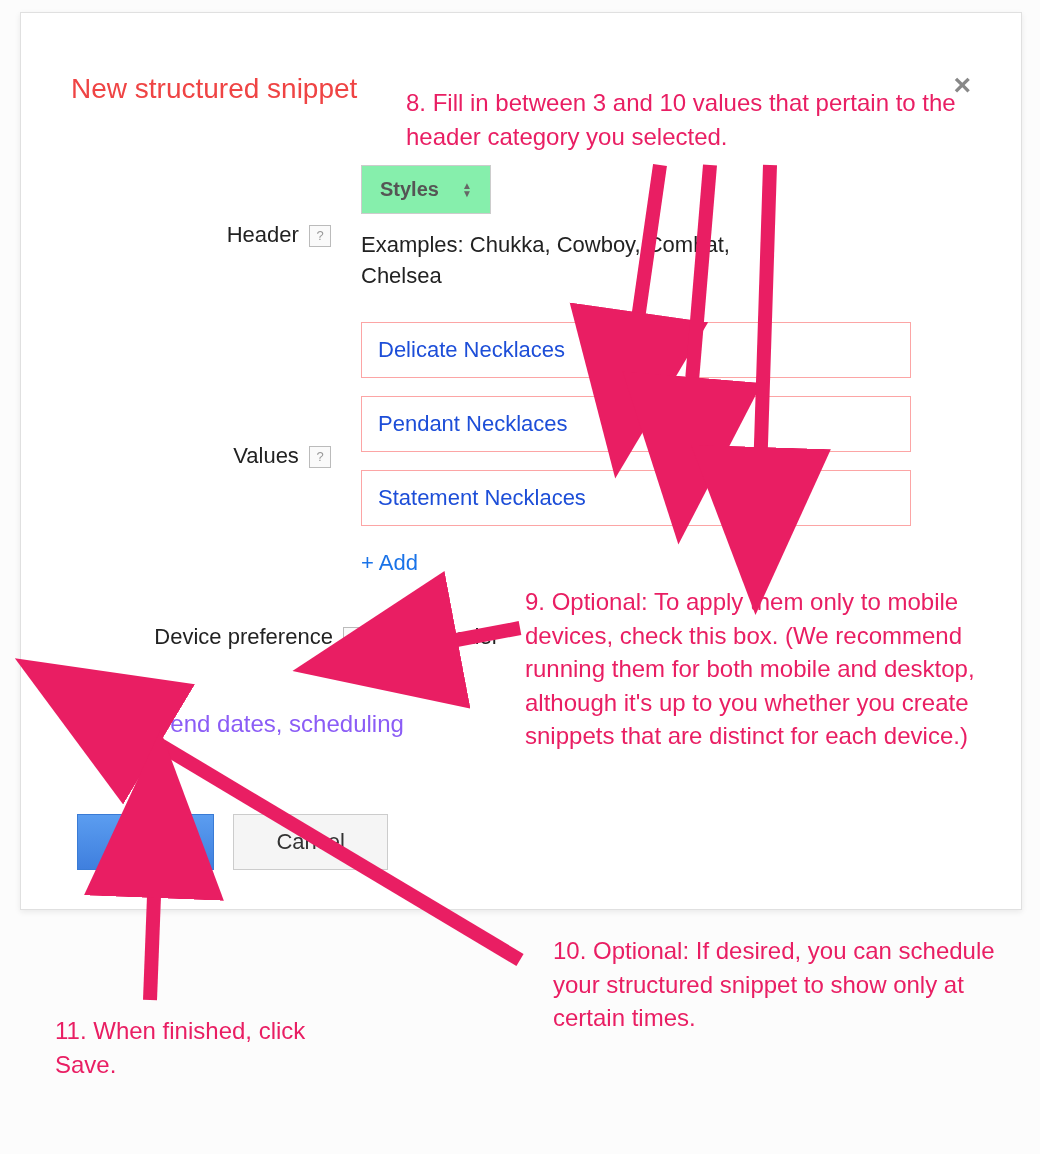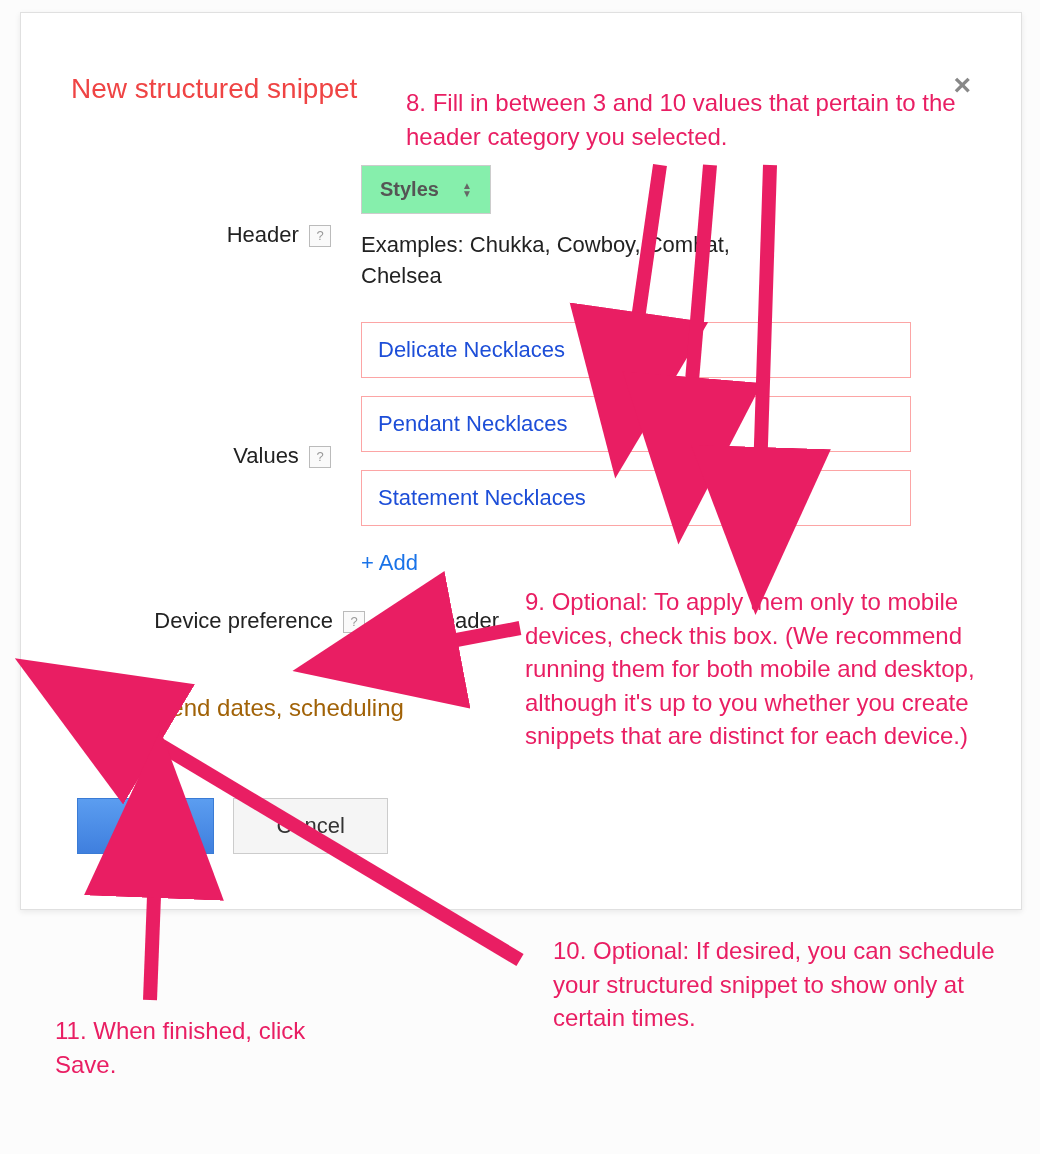--- a/index.html
+++ b/index.html
@@ -106,21 +106,21 @@
     display: block;
   }
   .add-link {
     color: #1a73e8;
     font-size: 22px;
     cursor: pointer;
     margin-top: 6px;
     display: inline-block;
   }
   .device-row {
-    margin-top: 32px;
+    margin-top: 48px;
     display: flex;
     font-size: 22px;
   }
   .device-label-wrap {
     width: 300px;
     text-align: right;
     padding-right: 6px;
   }
   .checkbox {
     width: 24px;
@@ -144,21 +144,21 @@
     display: inline-flex;
     align-items: center;
     justify-content: center;
     font-size: 17px;
     font-weight: bold;
     color: #555;
     cursor: pointer;
     line-height: 18px;
   }
   .schedule-link {
-    color: #a16207;
+    color: #8b5cf6;
     font-size: 24px;
     margin-left: 14px;
     cursor: pointer;
   }
   .button-row {
     margin-top: 76px;
     margin-left: 6px;
     display: flex;
     gap: 19px;
   }

